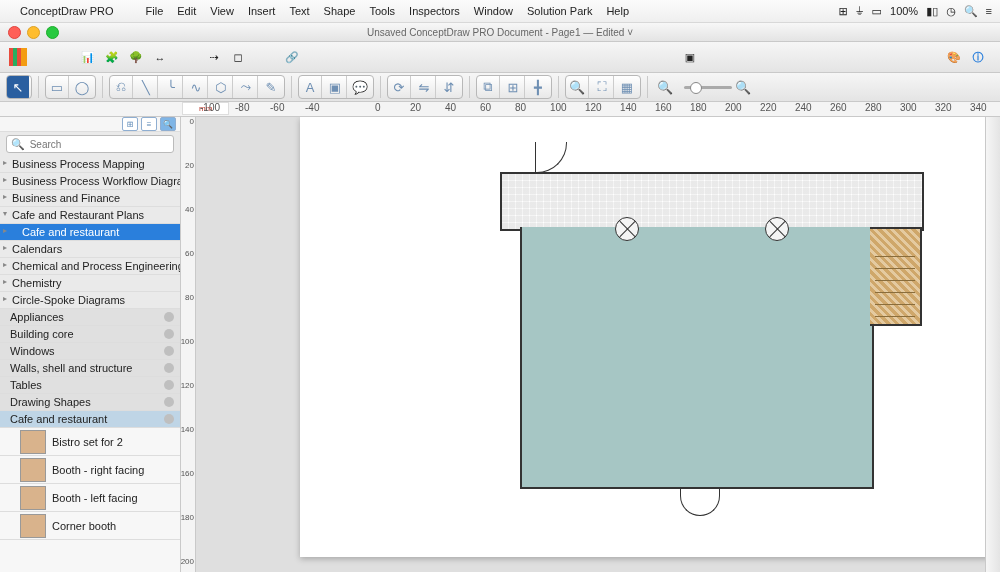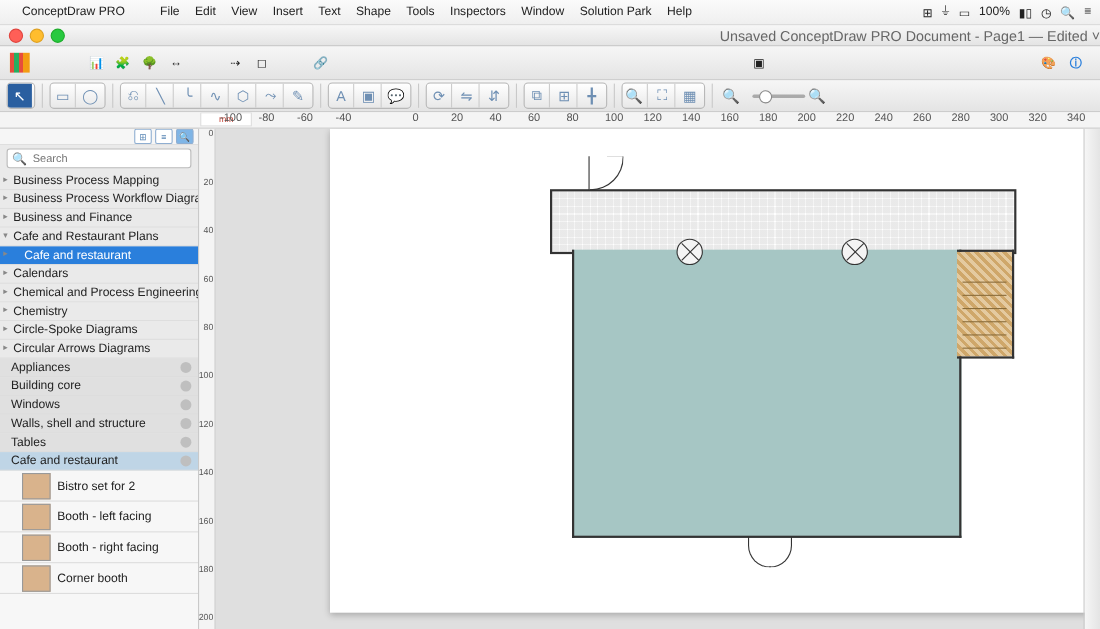--- a/index.html
+++ b/index.html
@@ -8,21 +8,21 @@
 .menubar .appname{font-weight:normal;margin-right:32px}
 .menubar .mitem{margin-right:14px}
 .menubar .spacer{flex:1}
 .menubar .ricon{margin-left:8px;font-size:11px}
 .titlebar{height:18px;background:linear-gradient(#f7f7f7,#e4e4e4);display:flex;align-items:center;border-bottom:1px solid #c9c9c9;position:relative}
 .traffic{position:absolute;left:8px;top:3px;display:flex;gap:6px}
 .traffic span{width:11px;height:11px;border-radius:50%;display:block}
 .traffic .r{background:#ff5f57;border:1px solid #e0443e}
 .traffic .y{background:#ffbd2e;border:1px solid #dea123}
 .traffic .g{background:#28c940;border:1px solid #1dad2b}
-.titlebar .title{flex:1;text-align:right;font-size:13px;color:#666}
+.titlebar .title{flex:1;text-align:center;font-size:10px;color:#666}
 .toolbar1{height:30px;background:linear-gradient(#f6f6f6,#e4e4e4);display:flex;align-items:center;padding:0 8px;border-bottom:1px solid #c9c9c9}
 .tbtn{width:20px;height:20px;margin-right:4px;display:flex;align-items:center;justify-content:center;border-radius:3px}
 .color-sample{width:18px;height:18px;background:repeating-linear-gradient(90deg,#e74c3c 0 4px,#27ae60 4px 8px,#e74c3c 8px 12px,#f39c12 12px 18px)}
 .toolbar2{height:28px;background:linear-gradient(#f6f6f6,#e4e4e4);display:flex;align-items:center;padding:0 6px;border-bottom:1px solid #c9c9c9;font-size:13px;color:#6e8fb3}
 .tsep{width:1px;height:22px;background:#c9c9c9;margin:0 6px}
 .tbtn2{width:22px;height:22px;display:flex;align-items:center;justify-content:center;margin-right:2px}
 .ruler{height:14px;background:#f4f4f4;border-bottom:1px solid #c9c9c9;position:relative;overflow:hidden}
 .ruler .unit{position:absolute;left:182px;top:0;font-size:8px;color:#c0392b;background:#fff;padding:1px 16px;border:1px solid #ddd}
 .ruler .ticks{position:absolute;left:200px;right:0;top:0;height:14px}
 .ruler .tick{position:absolute;top:0;font-size:10px;color:#555}
@@ -231,60 +231,63 @@
     <div id="cats">
         <div class="cat">Business Process Mapping</div>
         <div class="cat">Business Process Workflow Diagrams</div>
         <div class="cat">Business and Finance</div>
         <div class="cat open">Cafe and Restaurant Plans</div>
         <div class="cat selected" style="padding-left: 22px; background: rgb(42, 127, 220); color: rgb(255, 255, 255); --noarrow: 1;">Cafe and restaurant</div>
         <div class="cat">Calendars</div>
         <div class="cat">Chemical and Process Engineering</div>
         <div class="cat">Chemistry</div>
         <div class="cat">Circle-Spoke Diagrams</div>
-        <div class="cat">Circular Arrows Diagrams</div>
       </div>
     <div id="sublib">
         <div class="subcat">
           <span>Appliances</span>
           <span class="dot"></span>
         </div>
         <div class="subcat">
           <span>Building core</span>
           <span class="dot"></span>
         </div>
         <div class="subcat">
           <span>Windows</span>
           <span class="dot"></span>
         </div>
         <div class="subcat">
           <span>Walls, shell and structure</span>
           <span class="dot"></span>
         </div>
         <div class="subcat">
           <span>Tables</span>
+          <span class="dot"></span>
+        </div>
+        <div class="subcat">
+          <span>Drawing Shapes</span>
           <span class="dot"></span>
         </div>
         <div class="subcat active">
           <span>Cafe and restaurant</span>
           <span class="dot"></span>
         </div>
       </div>
     <div class="shapes" id="shapes">
         <div class="shape">
           <div class="thumb"></div>
           <span>Bistro set for 2</span>
         </div>
         <div class="shape">
           <div class="thumb"></div>
-          <span>Booth - left facing</span>
+          <span>Booth - right facing</span>
         </div>
         <div class="shape">
           <div class="thumb"></div>
-          <span>Booth - right facing</span>
+          <span>Booth - left facing</span>
         </div>
         <div class="shape">
           <div class="thumb"></div>
           <span>Corner booth</span>
         </div>
       </div>
   </div>
 
   <div class="canvasarea">
     <div class="vruler" id="vticks">

